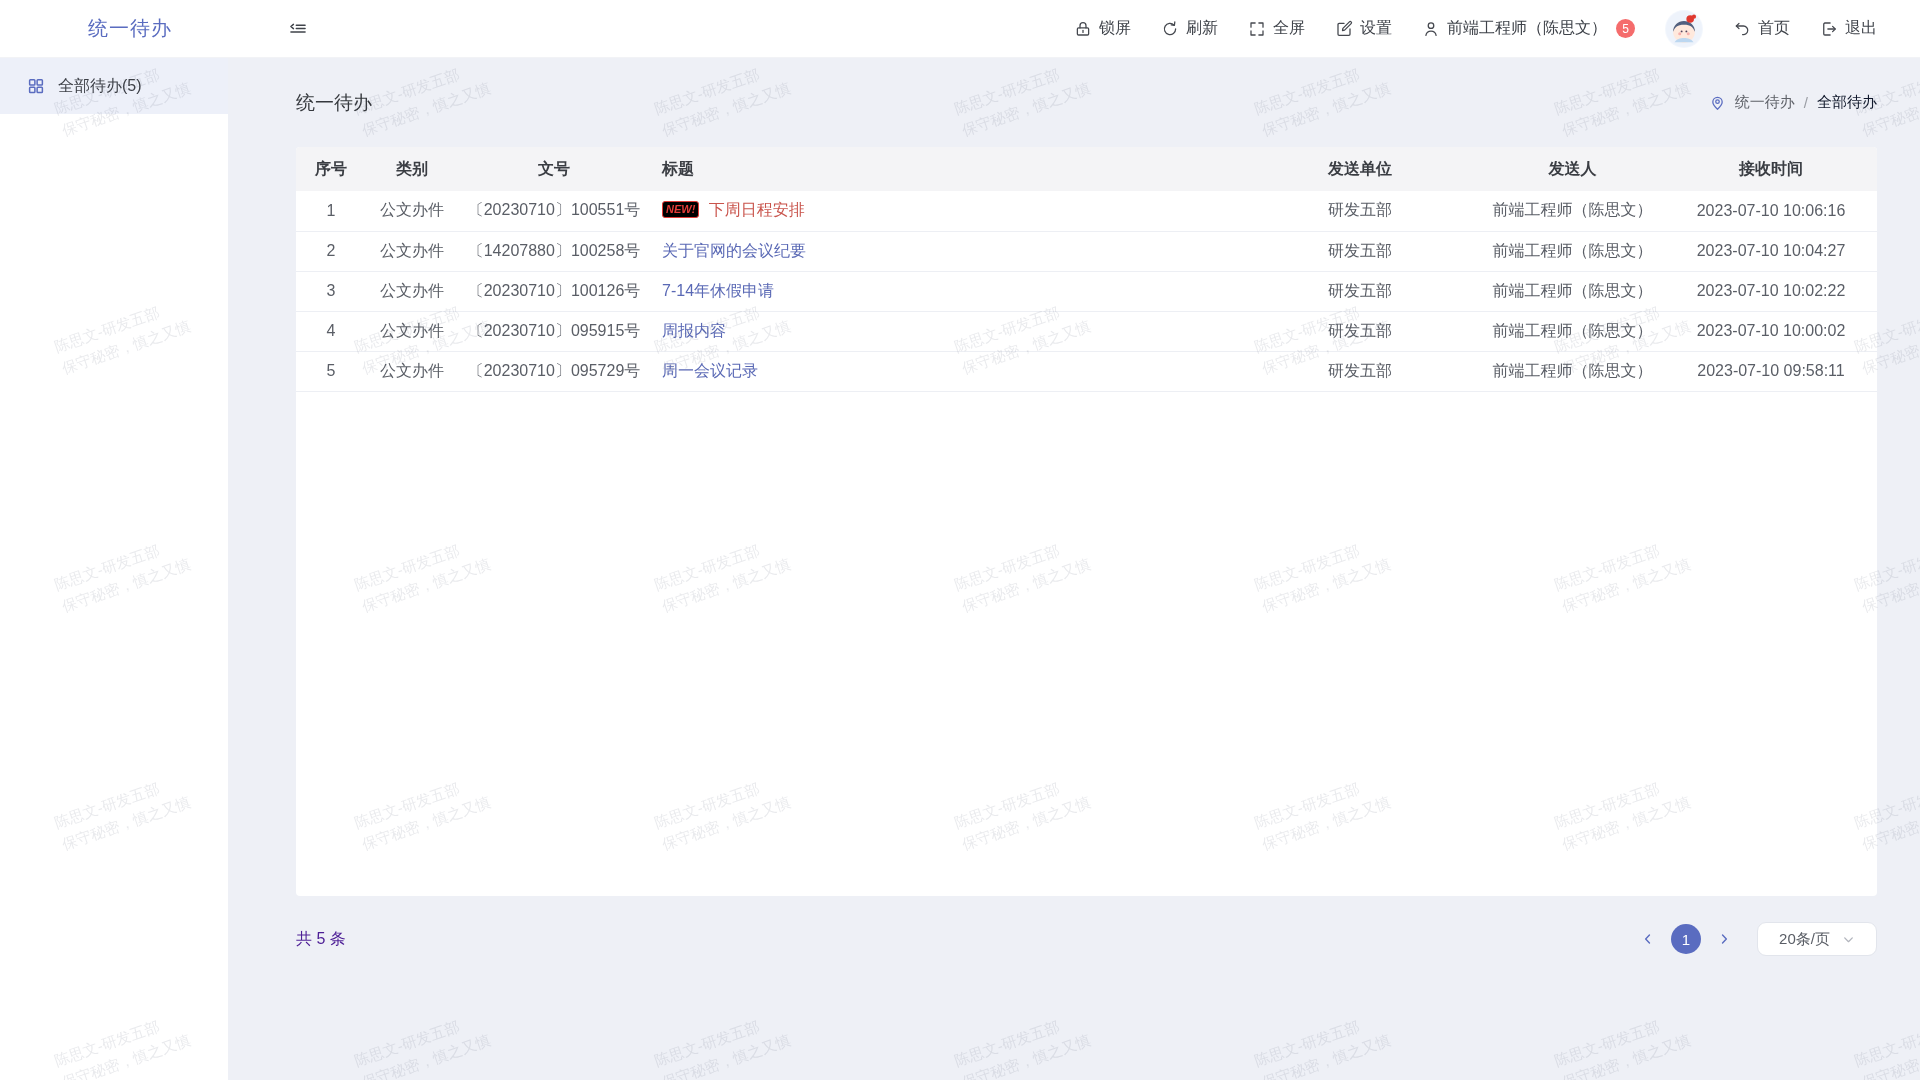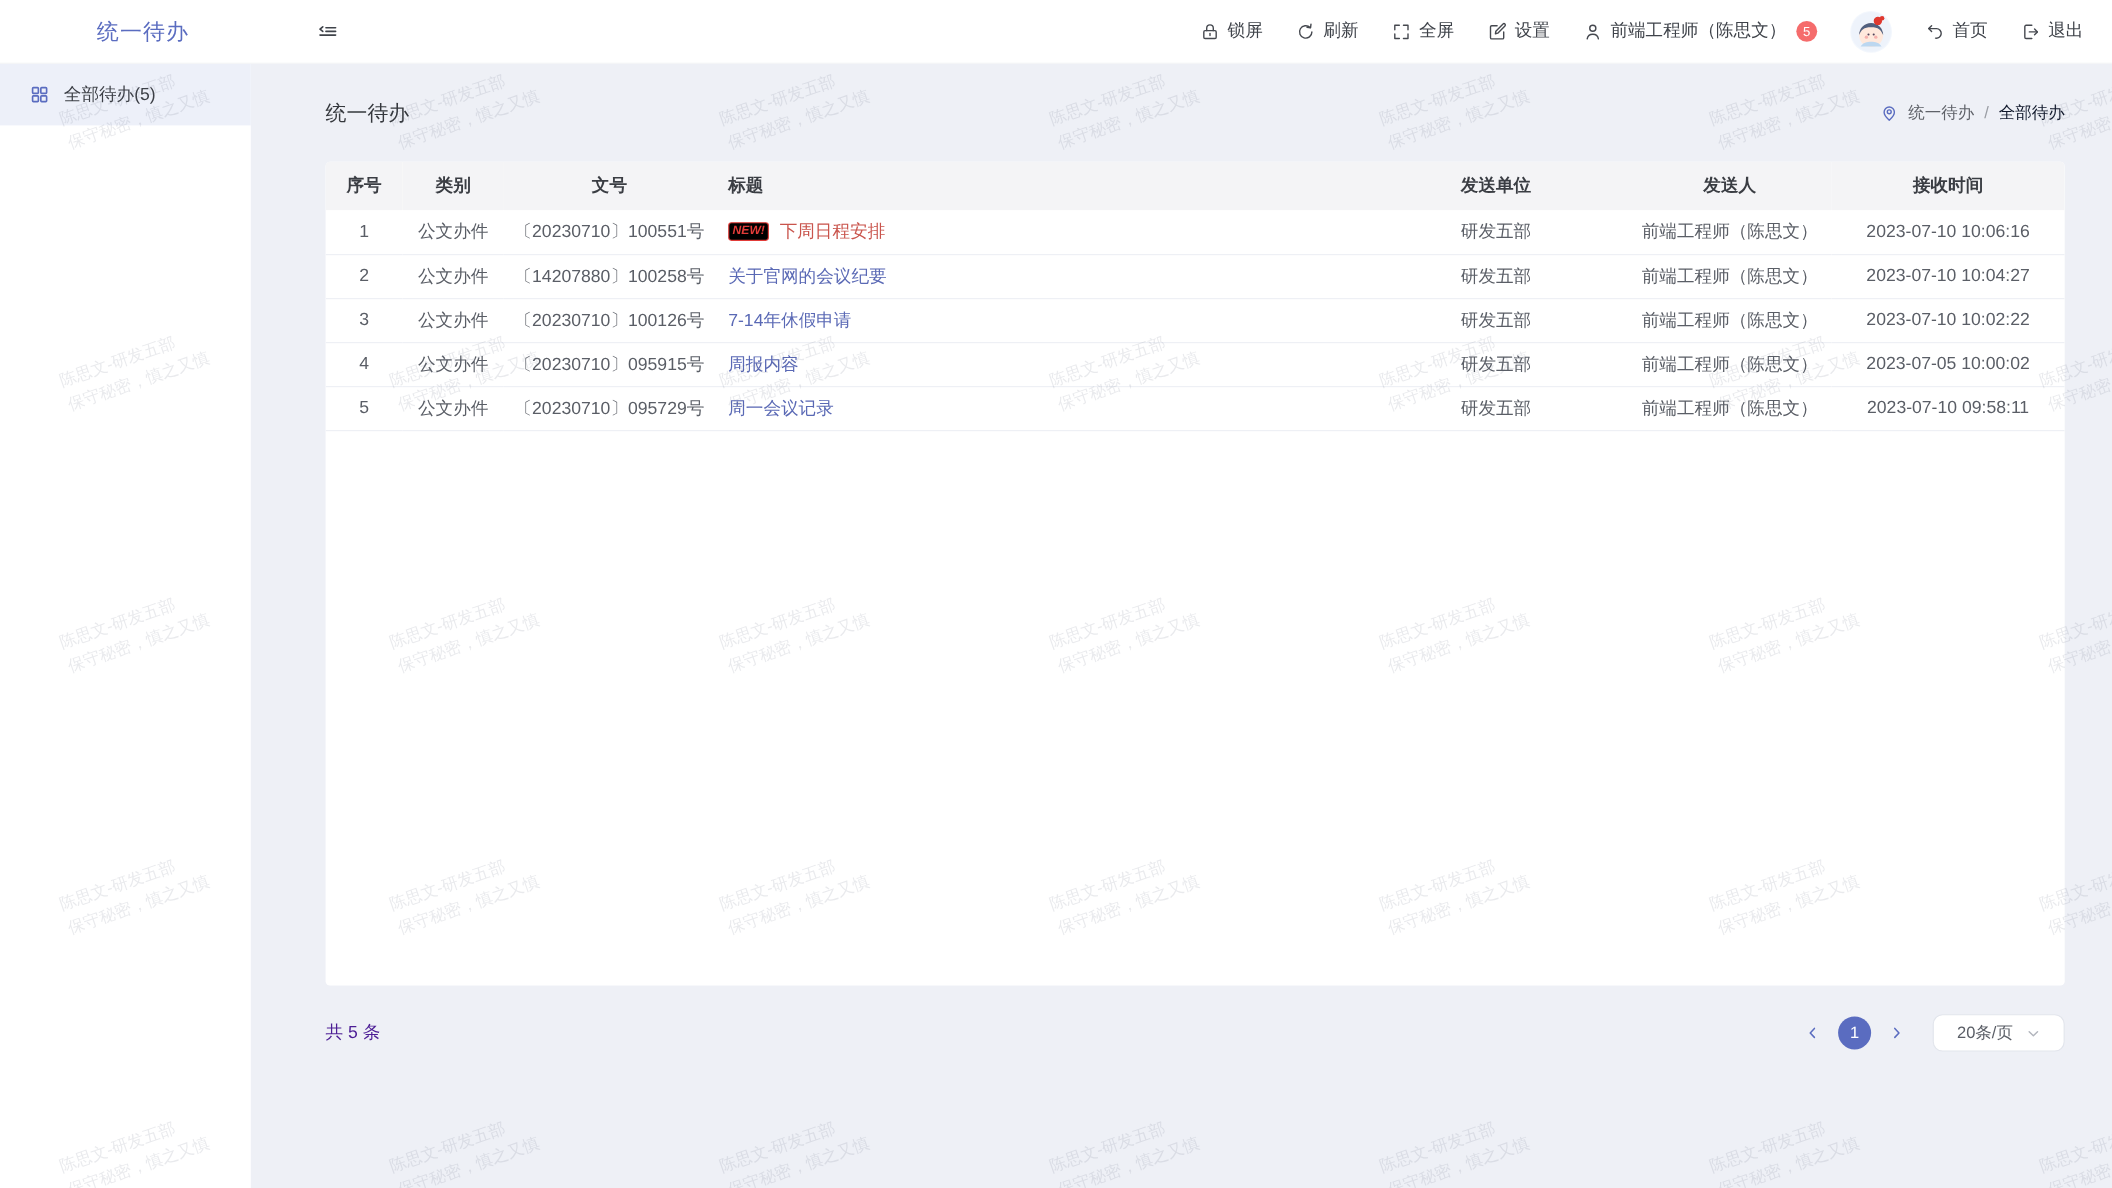--- a/index.html
+++ b/index.html
@@ -22,21 +22,21 @@
 
   
   .app-header{
     position:absolute;top:0;left:0;right:0;height:58px;
     background:#fff;display:flex;align-items:center;z-index:10;
     border-bottom:1px solid #f2f3f6;
   }
   .logo-area{width:260px;display:flex;align-items:center;justify-content:center;}
   .logo-text{font-size:20px;color:var(--accent);letter-spacing:1px;cursor:pointer;}
   .fold-btn{margin-left:28px;cursor:pointer;color:#3f434a;}
-  .header-right{margin-left:auto;display:flex;align-items:center;gap:30px;padding-right:26px;}
+  .header-right{margin-left:auto;display:flex;align-items:center;gap:30px;padding-right:43px;}
   .h-item{display:flex;align-items:center;gap:7px;font-size:16px;color:#3f434a;cursor:pointer;white-space:nowrap;}
   .h-item .ic{color:#45484f;}
   .num-badge{
     min-width:19px;height:19px;border-radius:50%;background:var(--badge-red);
     color:#fff;font-size:12px;display:flex;align-items:center;justify-content:center;
     padding:0 4px;margin-left:2px;
   }
   .avatar{
     width:38px;height:38px;border-radius:50%;overflow:hidden;cursor:pointer;
     background:#f3f7fd;flex:none;
@@ -323,21 +323,21 @@
   <tr>
     <td>4</td>
     <td>公文办件</td>
     <td>〔20230710〕095915号</td>
     <td class="c-title">
       
       <a class="doc-link">周报内容</a>
     </td>
     <td>研发五部</td>
     <td>前端工程师（陈思文）</td>
-    <td>2023-07-05 10:00:02</td>
+    <td>2023-07-10 10:00:02</td>
   </tr>
 
   <tr>
     <td>5</td>
     <td>公文办件</td>
     <td>〔20230710〕095729号</td>
     <td class="c-title">
       
       <a class="doc-link">周一会议记录</a>
     </td>

